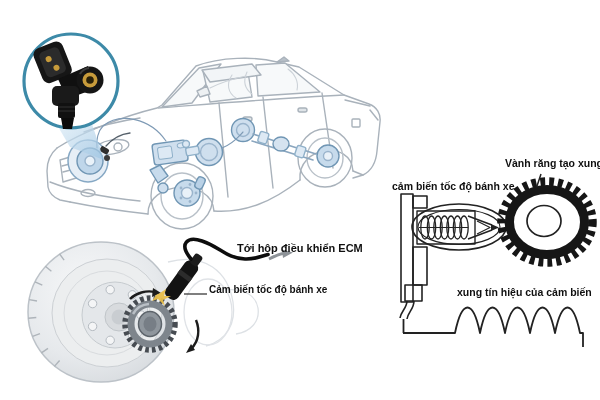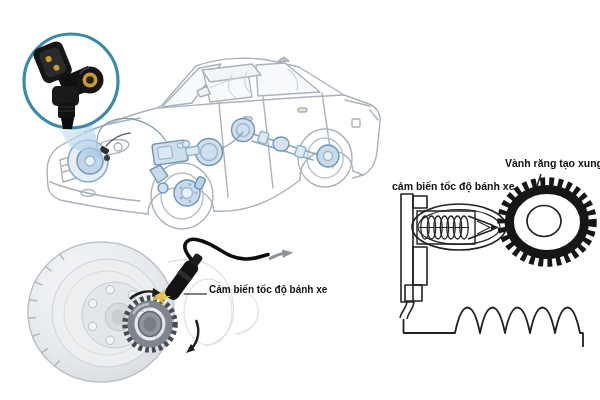--- a/index.html
+++ b/index.html
@@ -281,17 +281,19 @@
       <ellipse cx="547" cy="222" rx="45.5" ry="40.5" stroke="#161616" stroke-width="8.5" stroke-dasharray="4.8,4.1"></ellipse>
       <ellipse cx="547" cy="222" rx="37.5" ry="32.5" fill="#ffffff" stroke="#161616" stroke-width="9"></ellipse>
       <ellipse cx="544" cy="221" rx="17" ry="15.5" fill="#ffffff" stroke="#222222" stroke-width="1.7"></ellipse>
       <path d="M541,174 L537,186" stroke-width="1.5"></path>
     </g>
 
     <path stroke-width="1.8" d="M403,333 L455,333 c7,-34 18,-34 25,0 c7,-34 18,-34 25,0 c7,-34 18,-34 25,0 c7,-34 18,-34 25,0 c7,-34 18,-34 25,0 L583,333 L583,347"></path>
   </g>
 </svg>
 
+<div class="lbl lbl-ecm">Tới hộp điều khiển ECM</div>
 <div class="lbl lbl-sensor-photo">Cảm biến tốc độ bánh xe</div>
 <div class="lbl lbl-sensor-diagram">cảm biến tốc độ bánh xe</div>
 <div class="lbl lbl-tone-ring">Vành răng tạo xung</div>
+<div class="lbl lbl-pulse">xung tín hiệu của cảm biến</div>
 
 </div>
 
 </body></html>

